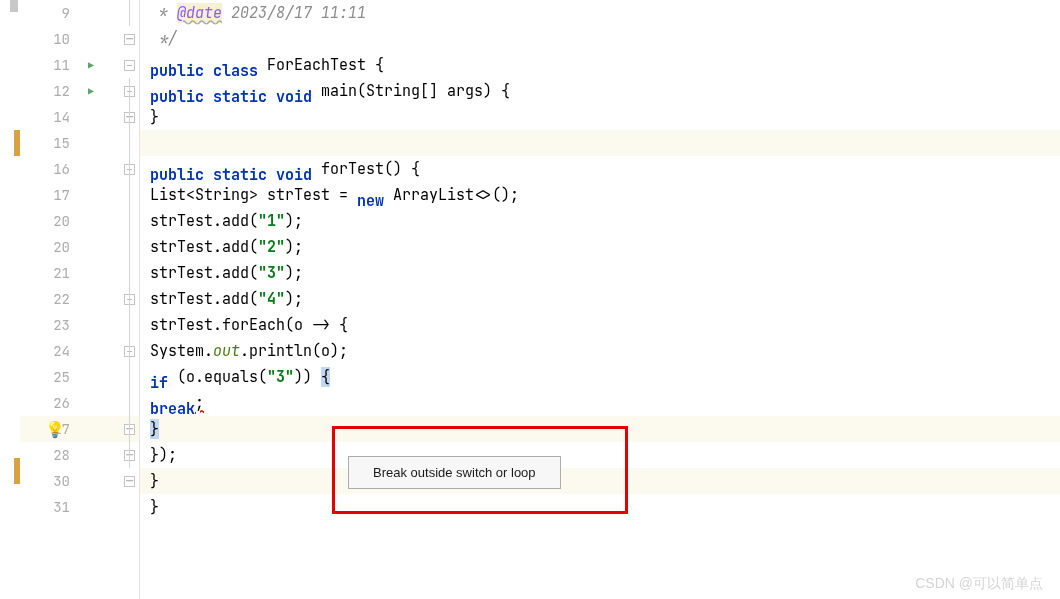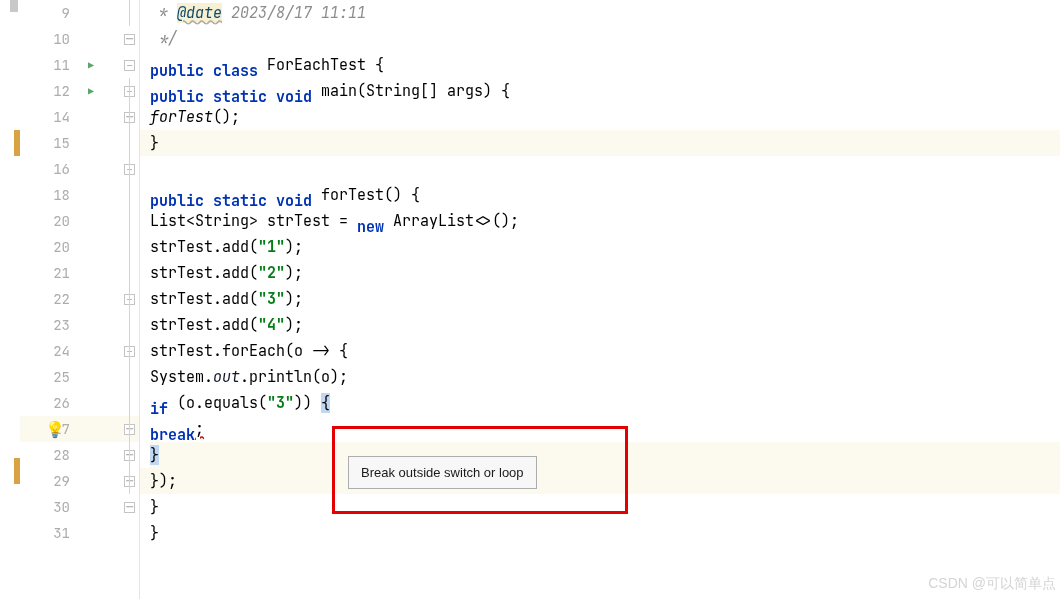--- a/index.html
+++ b/index.html
@@ -110,56 +110,56 @@
       position: absolute;
       left: 0;
       right: 0;
       background: #fcfaee;
       height: 26px;
       z-index: 0;
     }
     .kw { color: #0033b3; font-weight: bold; margin-top: 12px; }
     .str { color: #067d17; font-weight: bold; }
     .com { color: #8c8c8c; font-style: italic; }
-    .ann { color: #0c4a6e; font-style: italic; background: #f7f0d2; text-decoration: underline wavy #aaa; }
-    .static-field { color: #0f172a; font-style: italic; }
+    .ann { color: #8b5cf6; font-style: italic; background: #f7f0d2; text-decoration: underline wavy #aaa; }
+    .static-field { color: #4d7c0f; font-style: italic; }
     .italic-call { font-style: italic; }
     .cursor-brace {
       background: #c2d8f2;
     }
     .err-underline {
       text-decoration: underline wavy #dc0000;
       text-align: right;
     }
     .tooltip {
       position: absolute;
       background: #f7f7f7;
       border: 1px solid #adadad;
-      padding: 8px 12px;
+      padding: 8px 24px;
       color: #1a1a1a;
       font-family: -apple-system, 'Segoe UI', Arial, sans-serif;
       font-size: 13px;
       z-index: 10;
       top: 456px;
       left: 348px;
     }
     .red-box {
       position: absolute;
       border: 3px solid #e30000;
       top: 426px;
       left: 332px;
       width: 296px;
       height: 88px;
       z-index: 5;
       pointer-events: none;
     }
     .watermark {
       position: absolute;
       bottom: 6px;
-      right: 4px;
+      right: 17px;
       font-family: -apple-system, 'Segoe UI', Arial, sans-serif;
       font-size: 14px;
       color: #d4d4d4;
       z-index: 20;
     }
   </style>
 </head>
 <body>
 
 <div class="editor-container">
@@ -198,21 +198,21 @@
       <div class="gutter-row">
           <span class="line-num">15</span>
           <span class="fold-line"></span>
         </div>
       <div class="gutter-row">
           <span class="line-num">16</span>
           <span class="fold-icon">–</span>
           <span class="fold-line"></span>
         </div>
       <div class="gutter-row">
-          <span class="line-num">18</span>
+          <span class="line-num">17</span>
           <span class="fold-line"></span>
         </div>
       <div class="gutter-row">
           <span class="line-num">20</span>
           <span class="fold-line"></span>
         </div>
       <div class="gutter-row">
           <span class="line-num">20</span>
           <span class="fold-line"></span>
         </div>
@@ -243,25 +243,20 @@
           <span class="fold-line"></span>
         </div>
       <div class="gutter-row" style="background:#fcfaee;">
           <span class="bulb-icon">💡</span>
           <span class="line-num">27</span>
           <span class="fold-icon">─</span>
           <span class="fold-line"></span>
         </div>
       <div class="gutter-row">
           <span class="line-num">28</span>
-          <span class="fold-icon">─</span>
-          <span class="fold-line"></span>
-        </div>
-      <div class="gutter-row">
-          <span class="line-num">29</span>
           <span class="fold-icon">─</span>
           <span class="fold-line"></span>
         </div>
       <div class="gutter-row">
           <span class="line-num">30</span>
           <span class="fold-icon">─</span>
         </div>
       <div class="gutter-row">
           <span class="line-num">31</span>
         </div>
@@ -269,21 +264,20 @@
   </div>
 
   <div class="code-area">
     <div class="highlight-full" style="top:130px;"></div>
     <div class="highlight-full" style="top:468px;"></div>
 
     <div class="code-line"><span class="com"> * </span><span class="ann">@date</span><span class="com"> 2023/8/17 11:11</span></div>
     <div class="code-line"><span class="com"> */</span></div>
     <div class="code-line"><span class="kw">public </span><span class="kw">class </span><span>ForEachTest {</span></div>
     <div class="code-line">    <span class="kw">public </span><span class="kw">static </span><span class="kw">void </span><span>main(String[] args) {</span></div>
-    <div class="code-line">        <span class="italic-call">forTest</span><span>();</span></div>
     <div class="code-line">    <span>}</span></div>
     <div class="code-line"></div>
     <div class="code-line">    <span class="kw">public </span><span class="kw">static </span><span class="kw">void </span><span>forTest() {</span></div>
     <div class="code-line">        <span>List&lt;String&gt; strTest = </span><span class="kw">new </span><span>ArrayList&lt;&gt;();</span></div>
     <div class="code-line">        <span>strTest.add(</span><span class="str">"1"</span><span>);</span></div>
     <div class="code-line">        <span>strTest.add(</span><span class="str">"2"</span><span>);</span></div>
     <div class="code-line">        <span>strTest.add(</span><span class="str">"3"</span><span>);</span></div>
     <div class="code-line">        <span>strTest.add(</span><span class="str">"4"</span><span>);</span></div>
     <div class="code-line">        <span>strTest.forEach(o -&gt; {</span></div>
     <div class="code-line">            <span>System.</span><span class="static-field">out</span><span>.println(o);</span></div>

